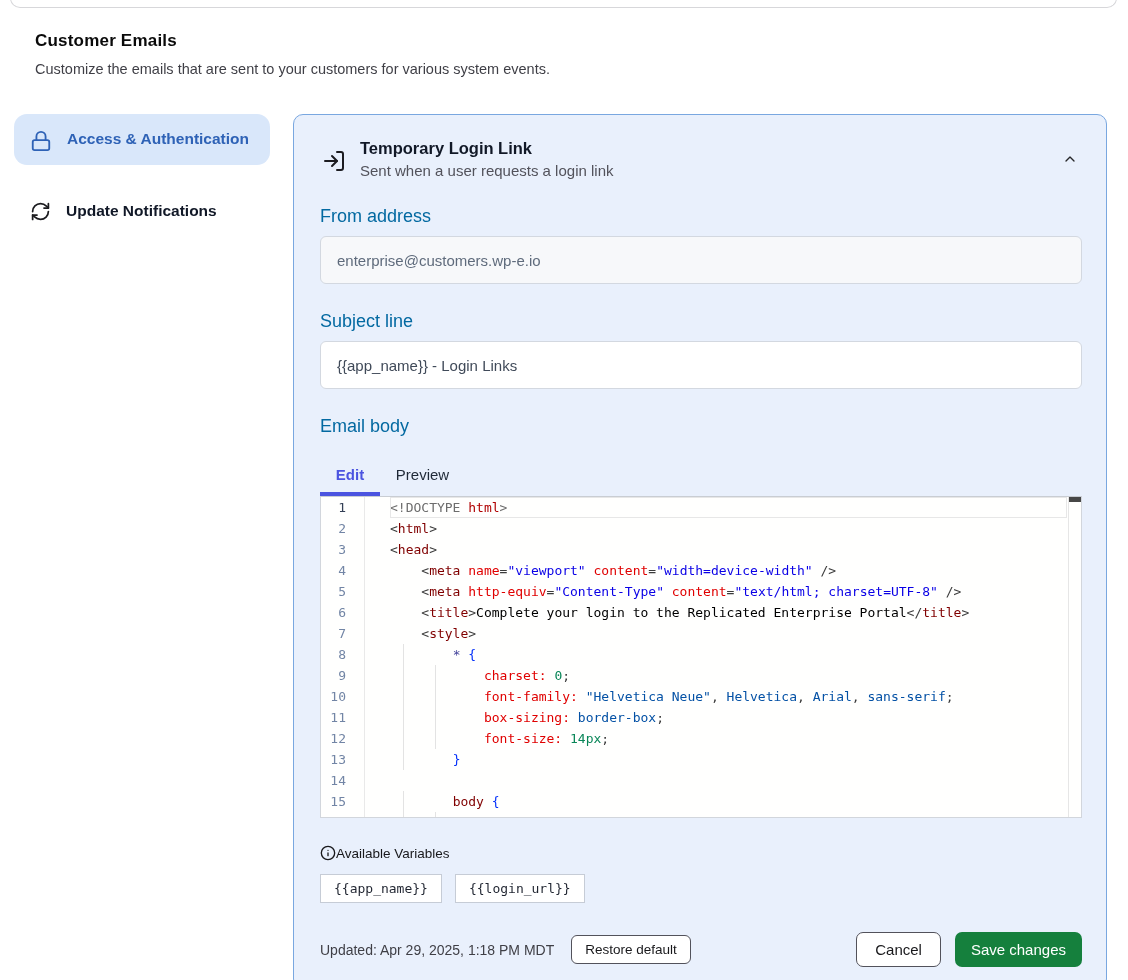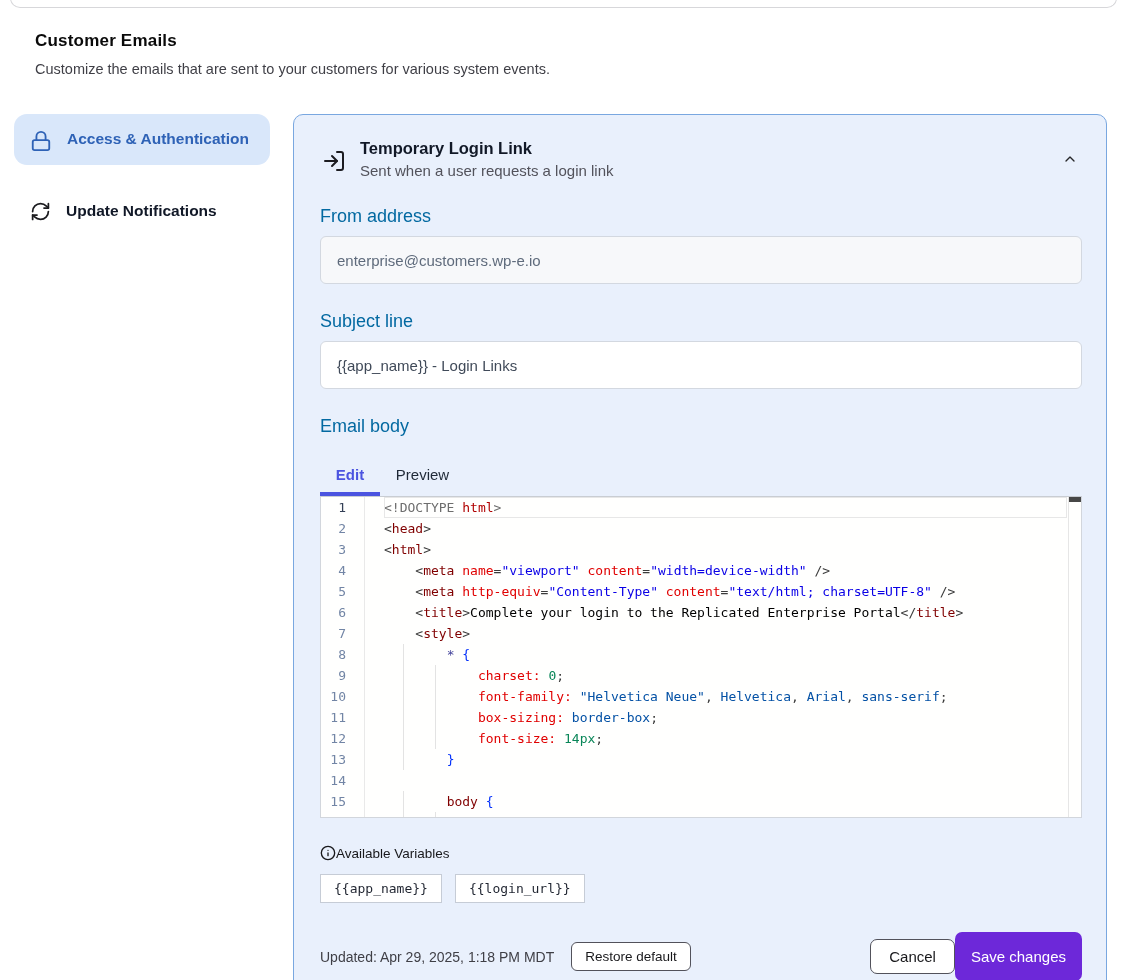--- a/index.html
+++ b/index.html
@@ -52,21 +52,21 @@
   .tab.active { color:#4b54e0; font-weight:bold; border-bottom:4px solid #4b54e0; }
 
   
   .editor { position:relative; height:322px; background:#fffffe; border:1px solid #d2d6dc;
             border-top:1px solid #c9cdd3; overflow:hidden;
             font-family:"DejaVu Sans Mono", monospace; font-size:13px; line-height:21px; }
   .gutter { position:absolute; left:0; top:0; bottom:0; width:44px; padding:0 18px 0 0;
             text-align:right; color:#7285a5; border-right:1px solid #e9e9e9; background:#fffffe; }
   .gutter .ln { height:21px; }
   .gutter .ln.cur { color:#333f55; }
-  .code { position:absolute; left:45px; right:14px; top:0; bottom:0; padding-left:18px; }
+  .code { position:absolute; left:45px; right:14px; top:0; bottom:0; padding-left:24px; }
   .cl { height:21px; white-space:pre; }
   .cl.cur { outline:1px solid #e7e7e7; outline-offset:-1px; }
   .guide { position:absolute; width:1px; background:#e3e3e3; }
   .sbcol { position:absolute; right:0; top:0; bottom:0; width:13px; border-left:1px solid #e6e6e6; background:#fffffe; }
   .sbthumb { position:absolute; top:0; left:0; right:0; height:5px; background:#474747; }
 
   .tk-tag{color:#800000} .tk-delim{color:#3b3b3b} .tk-attr{color:#e00000}
   .tk-str{color:#0a00e6} .tk-meta{color:#6d6d6d} .tk-metaval{color:#b00000}
   .tk-prop{color:#e00000} .tk-val{color:#0451a5} .tk-num{color:#098658}
   .tk-brace{color:#0431fa} .tk-sel{color:#800000} .tk-star{color:#44449b}
@@ -80,22 +80,22 @@
           background:#ffffff; border:1px solid #c6ccd6; border-radius:0; padding:6px 13px; cursor:pointer; }
 
   
   .panel-footer { display:flex; align-items:center; margin-top:29px; }
   .updated { font-size:14px; color:#3f3f46; }
   .btn { font-family:"Liberation Sans", sans-serif; cursor:pointer; background:#fff; }
   .btn-restore { margin-left:17px; font-size:13.5px; color:#18181b; border:1px solid #52525b;
                  border-radius:6px; padding:6px 13px; }
   .btn-cancel { margin-left:auto; font-size:15px; color:#18181b; border:1px solid #52525b;
                 border-radius:7px; padding:8px 18px; }
-  .btn-save { font-size:15px; color:#ffffff; background:#6d28d9; border:none;
-              border-radius:7px; padding:16px 16px; cursor:default; }
+  .btn-save { margin-left:14px; font-size:15px; color:#ffffff; background:#15803d; border:none;
+              border-radius:7px; padding:9px 16px; cursor:default; }
 
   svg { display:block; }
 </style>
 </head>
 <body>
 
 <div class="prev-card-edge"></div>
 
 <div class="page-header">
   <div class="page-title">Customer Emails</div>
@@ -177,22 +177,22 @@
           <div class="ln">10</div>
           <div class="ln">11</div>
           <div class="ln">12</div>
           <div class="ln">13</div>
           <div class="ln">14</div>
           <div class="ln">15</div>
           <div class="ln">16</div>
         </div>
       <div class="code" id="code">
           <div class="cl cur"><span class="tk-meta">&lt;!DOCTYPE </span><span class="tk-metaval">html</span><span class="tk-meta">&gt;</span></div>
+          <div class="cl"><span class="tk-delim">&lt;</span><span class="tk-tag">html</span><span class="tk-delim">&gt;</span></div>
           <div class="cl"><span class="tk-delim">&lt;</span><span class="tk-tag">head</span><span class="tk-delim">&gt;</span></div>
-          <div class="cl"><span class="tk-delim">&lt;</span><span class="tk-tag">html</span><span class="tk-delim">&gt;</span></div>
           <div class="cl"><span class="tk-plain">    </span><span class="tk-delim">&lt;</span><span class="tk-tag">meta</span><span class="tk-plain"> </span><span class="tk-attr">name</span><span class="tk-delim">=</span><span class="tk-str">"viewport"</span><span class="tk-plain"> </span><span class="tk-attr">content</span><span class="tk-delim">=</span><span class="tk-str">"width=device-width"</span><span class="tk-plain"> </span><span class="tk-delim">/&gt;</span></div>
           <div class="cl"><span class="tk-plain">    </span><span class="tk-delim">&lt;</span><span class="tk-tag">meta</span><span class="tk-plain"> </span><span class="tk-attr">http-equiv</span><span class="tk-delim">=</span><span class="tk-str">"Content-Type"</span><span class="tk-plain"> </span><span class="tk-attr">content</span><span class="tk-delim">=</span><span class="tk-str">"text/html; charset=UTF-8"</span><span class="tk-plain"> </span><span class="tk-delim">/&gt;</span></div>
           <div class="cl"><span class="tk-plain">    </span><span class="tk-delim">&lt;</span><span class="tk-tag">title</span><span class="tk-delim">&gt;</span><span class="tk-text">Complete your login to the Replicated Enterprise Portal</span><span class="tk-delim">&lt;/</span><span class="tk-tag">title</span><span class="tk-delim">&gt;</span></div>
           <div class="cl"><span class="tk-plain">    </span><span class="tk-delim">&lt;</span><span class="tk-tag">style</span><span class="tk-delim">&gt;</span></div>
           <div class="cl"><span class="tk-plain">        </span><span class="tk-star">*</span><span class="tk-plain"> </span><span class="tk-brace">{</span></div>
           <div class="cl"><span class="tk-plain">            </span><span class="tk-prop">charset:</span><span class="tk-plain"> </span><span class="tk-num">0</span><span class="tk-delim">;</span></div>
           <div class="cl"><span class="tk-plain">            </span><span class="tk-prop">font-family:</span><span class="tk-plain"> </span><span class="tk-val">"Helvetica Neue"</span><span class="tk-delim">,</span><span class="tk-plain"> </span><span class="tk-val">Helvetica</span><span class="tk-delim">,</span><span class="tk-plain"> </span><span class="tk-val">Arial</span><span class="tk-delim">,</span><span class="tk-plain"> </span><span class="tk-val">sans-serif</span><span class="tk-delim">;</span></div>
           <div class="cl"><span class="tk-plain">            </span><span class="tk-prop">box-sizing:</span><span class="tk-plain"> </span><span class="tk-val">border-box</span><span class="tk-delim">;</span></div>
           <div class="cl"><span class="tk-plain">            </span><span class="tk-prop">font-size:</span><span class="tk-plain"> </span><span class="tk-num">14px</span><span class="tk-delim">;</span></div>
           <div class="cl"><span class="tk-plain">        </span><span class="tk-brace">}</span></div>

